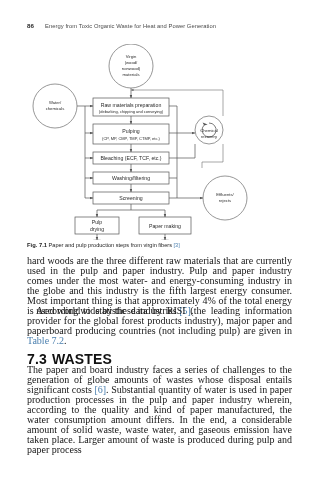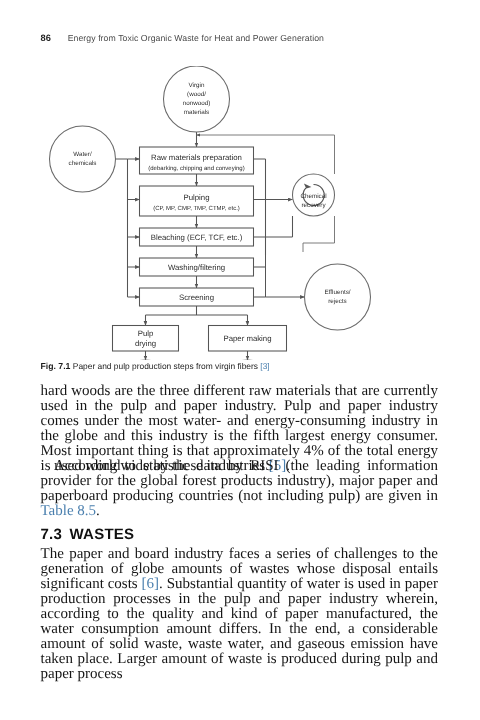--- a/index.html
+++ b/index.html
@@ -95,21 +95,21 @@
   .body-block p { margin: 0; }
   .indent { text-indent: 9px; }
   .xref { color: #4a7fae; }
 
   .section-head {
     position: absolute;
     left: 27px;
     top: 351px;
     font-family: "Liberation Sans", sans-serif;
     font-weight: bold;
-    font-size: 10px;
+    font-size: 14px;
     letter-spacing: .15px;
     color: #111;
   }
   .section-head .num { margin-right: 5px; }
 
   
   text {
     font-family: "Liberation Sans", sans-serif;
     fill: #2b2b2b;
   }
@@ -295,21 +295,21 @@
     <span class="ref">[3]</span>
   </div>
 
   <div class="body-block" id="para-1">
     <p><span>hard woods are the three different raw materials that are currently used in the pulp and paper industry. Pulp and paper industry comes under the most water- and energy-consuming industry in the globe and this industry is the fifth largest energy consumer. Most important thing is that approximately 4% of the total energy is used worldwide by these industries</span>
        <span class="xref">[5]</span><span>.</span></p>
   </div>
 
   <div class="body-block" id="para-2">
     <p class="indent"><span>According to statistic data by RISI (the leading information provider for the global forest products industry), major paper and paperboard producing countries (not including pulp) are given in</span>
-       <span class="xref">Table 8.5</span><span>.</span></p>
+       <span class="xref">Table 7.2</span><span>.</span></p>
   </div>
 
   <div class="section-head">
     <span class="num">7.3</span><span>WASTES</span>
   </div>
 
   <div class="body-block" id="para-3">
     <p><span>The paper and board industry faces a series of challenges to the generation of globe amounts of wastes whose disposal entails significant costs</span>
        <span class="xref">[6]</span><span>. Substantial quantity of water is used in paper production processes in the pulp and paper industry wherein, according to the quality and kind of paper manufactured, the water consumption amount differs. In the end, a considerable amount of solid waste, waste water, and gaseous emission have taken place. Larger amount of waste is produced during pulp and paper process</span></p>
   </div>

